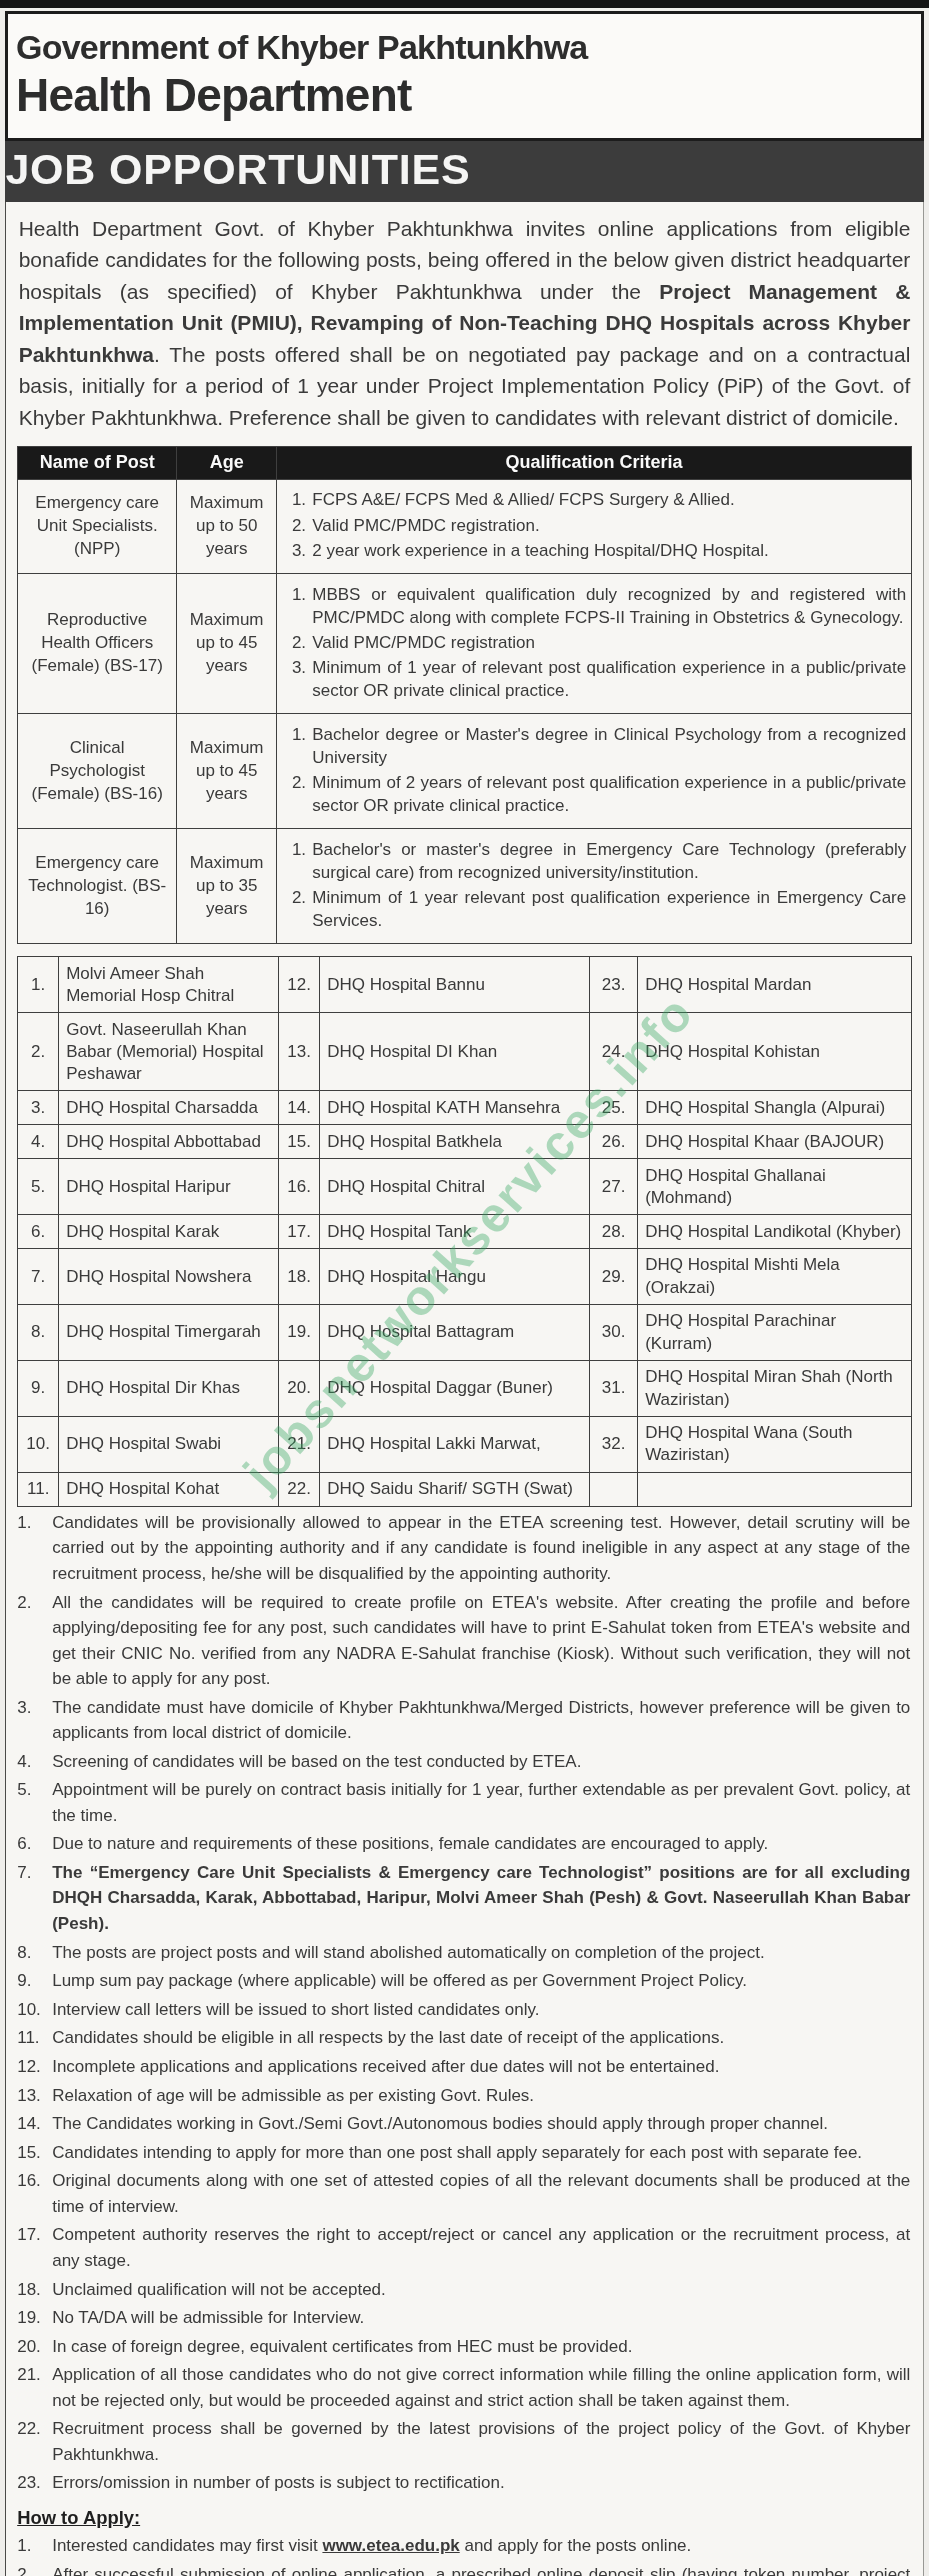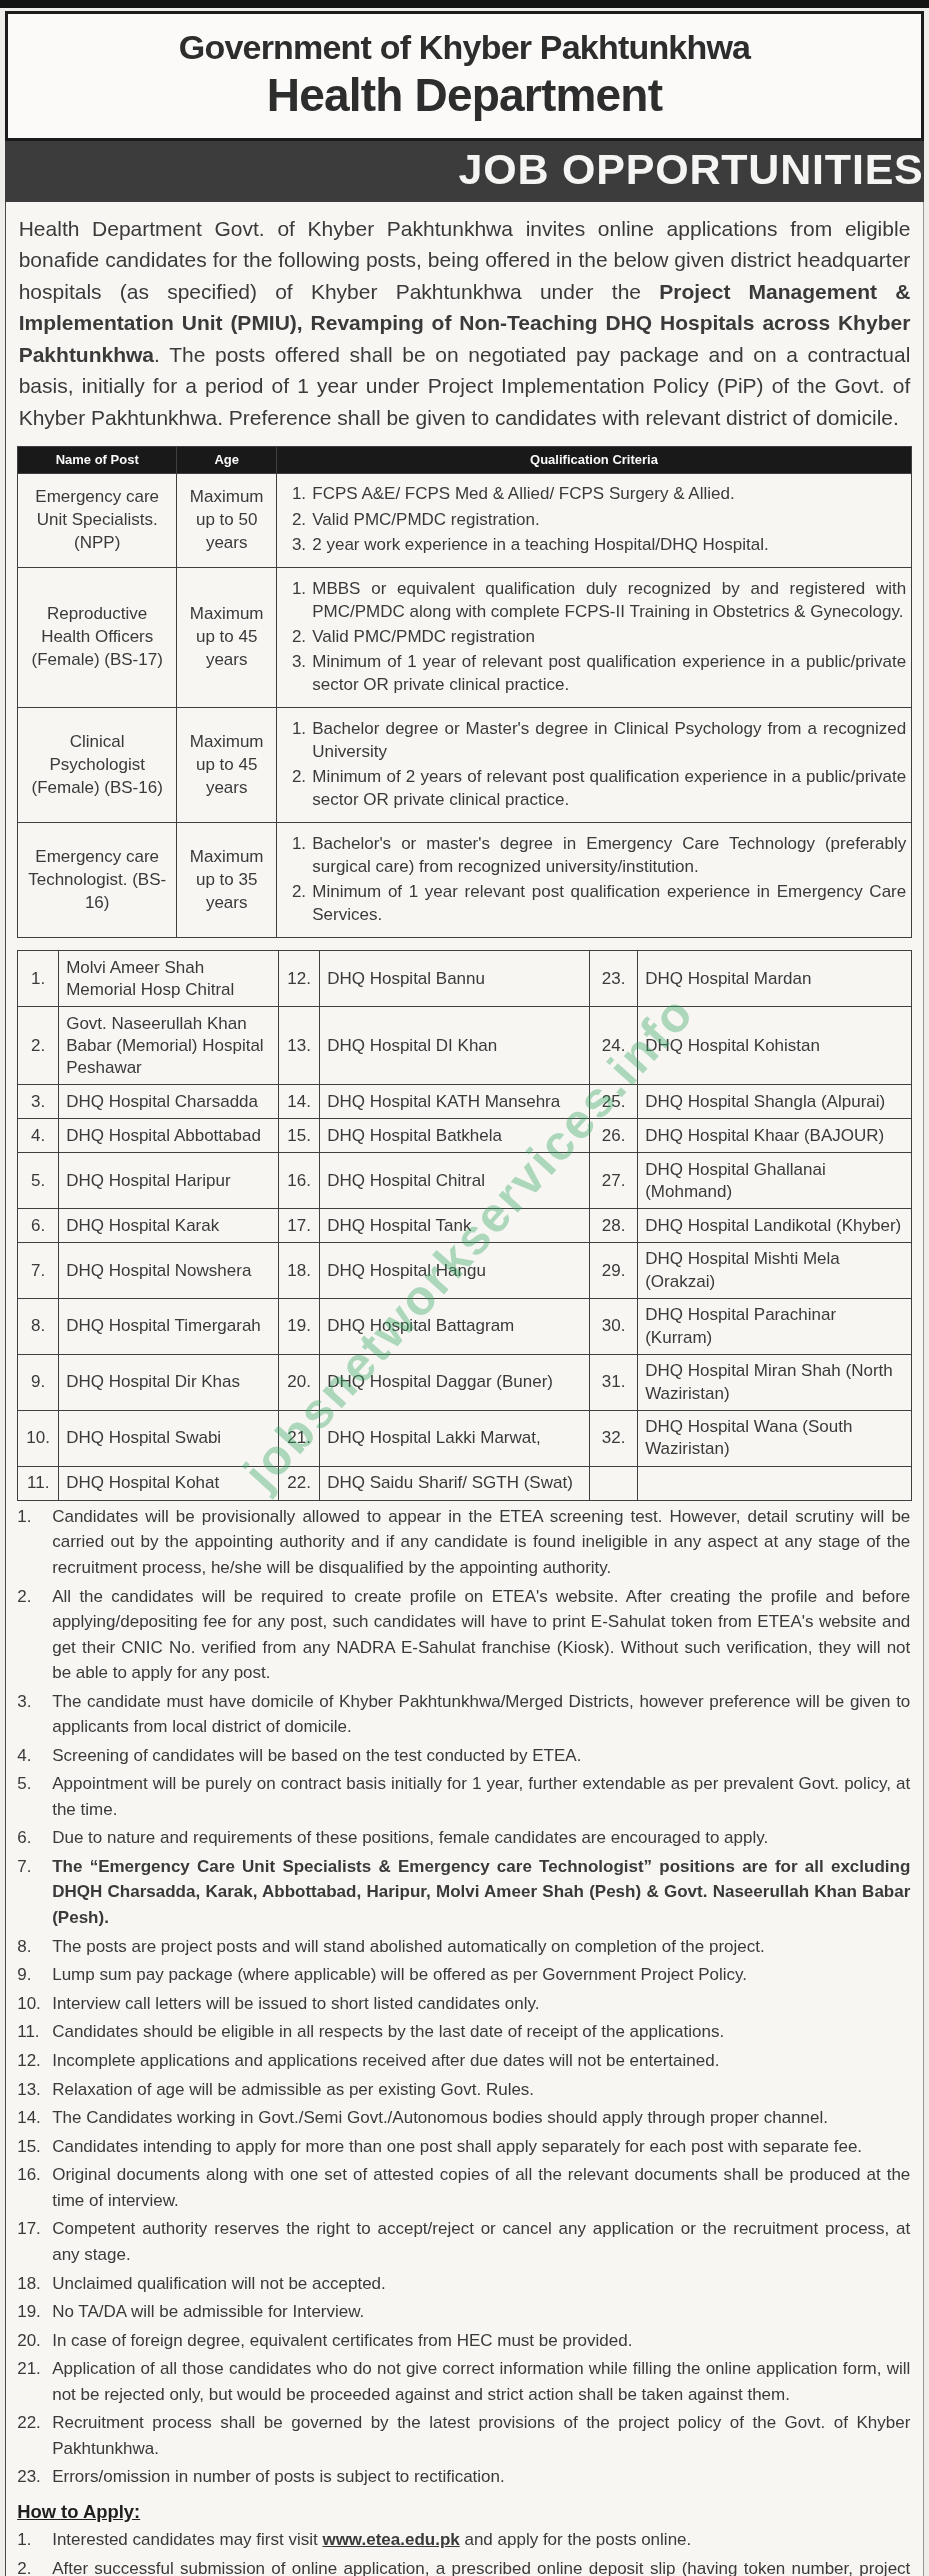--- a/index.html
+++ b/index.html
@@ -4,40 +4,40 @@
 <style>
   html,body{margin:0;padding:0;background:#d9d8d6;}
   .page{
     width:929px;min-height:2576px;margin:0 auto;position:relative;
     background:#efeeeb;font-family:"Liberation Sans",sans-serif;color:#2e2e2e;
     display:flex;flex-direction:column;box-sizing:border-box;overflow:hidden;
   }
   .top-strip{height:7.7px;background:#141414;}
   .header-box{
     margin:3.8px 5.4px 0;border:3.8px solid #1c1c1c;background:#fbfaf8;
-    text-align:center;padding:12.3px 7.7px 15.4px;
+    padding:12.3px 7.7px 15.4px;
   }
   .h-line{font-weight:bold;color:#2d2d2d;line-height:1.2;letter-spacing:-0.8px;}
   .h-line.l1{font-size:34px;}
   .h-line.l2{font-size:34px;}
   .h-line.l3{font-size:46px;}
   .job-band{
-    margin:0 5.4px;background:#3c3c3c;color:#f5f5f4;text-align:right;
+    margin:0 5.4px;background:#3c3c3c;color:#f5f5f4;text-align:left;
     font-weight:bold;font-size:43px;letter-spacing:0.8px;padding:4.6px 0 9.2px;line-height:1.1;
   }
   .content{
     margin:0 5.4px;background:#f7f6f3;border-left:1.5px solid #4a4a48;border-right:1.5px solid #989894;
     padding:9.2px 10.8px 7.7px;flex:1;
   }
   .intro{font-size:21px;line-height:1.5;text-align:justify;margin:1.5px 1.5px 12.3px;color:#3a3a3a;}
   .b{font-weight:bold;}
   .u{text-decoration:underline;}
   table{border-collapse:collapse;width:100%;table-layout:fixed;}
   .posts th,.posts td{border:1.5px solid #3f3f3f;}
-  .posts th{background:#191919;color:#fafafa;font-size:13px;padding:5.4px 3.1px;}
+  .posts th{background:#191919;color:#fafafa;font-size:18px;padding:5.4px 3.1px;}
   .posts td{font-size:17px;padding:7.7px 4.6px;vertical-align:middle;color:#3a3a3a;line-height:1.35;}
   .post-cell,.age-cell{text-align:center;}
   .crit{margin:0;padding-left:29px;}
   .crit li{margin:2.3px 0;text-align:justify;padding-left:1.5px;}
   .hosp{margin-top:12.3px;}
   .hosp td{border:1.5px solid #3f3f3f;font-size:17px;padding:5.4px 7px;color:#3a3a3a;line-height:1.3;vertical-align:middle;}
   .hosp td.num{text-align:center;padding:5.4px 1.5px;}
   .sec-head{font-size:18.4px;font-weight:bold;text-decoration:underline;margin:10.8px 0 4.6px;color:#1f1f1f;}
   .numlist{list-style:none;margin:0;padding:0;font-size:17px;color:#3a3a3a;}
   .numlist li{display:flex;margin:3.1px 0;line-height:1.5;}

